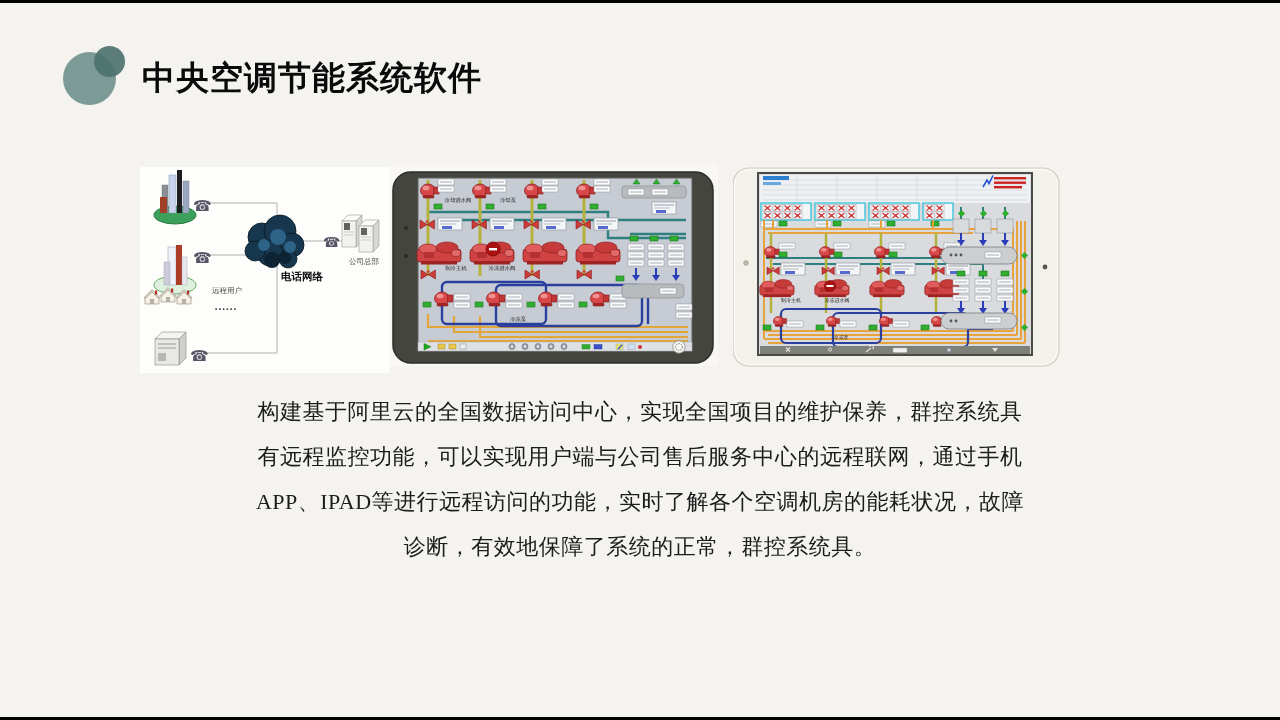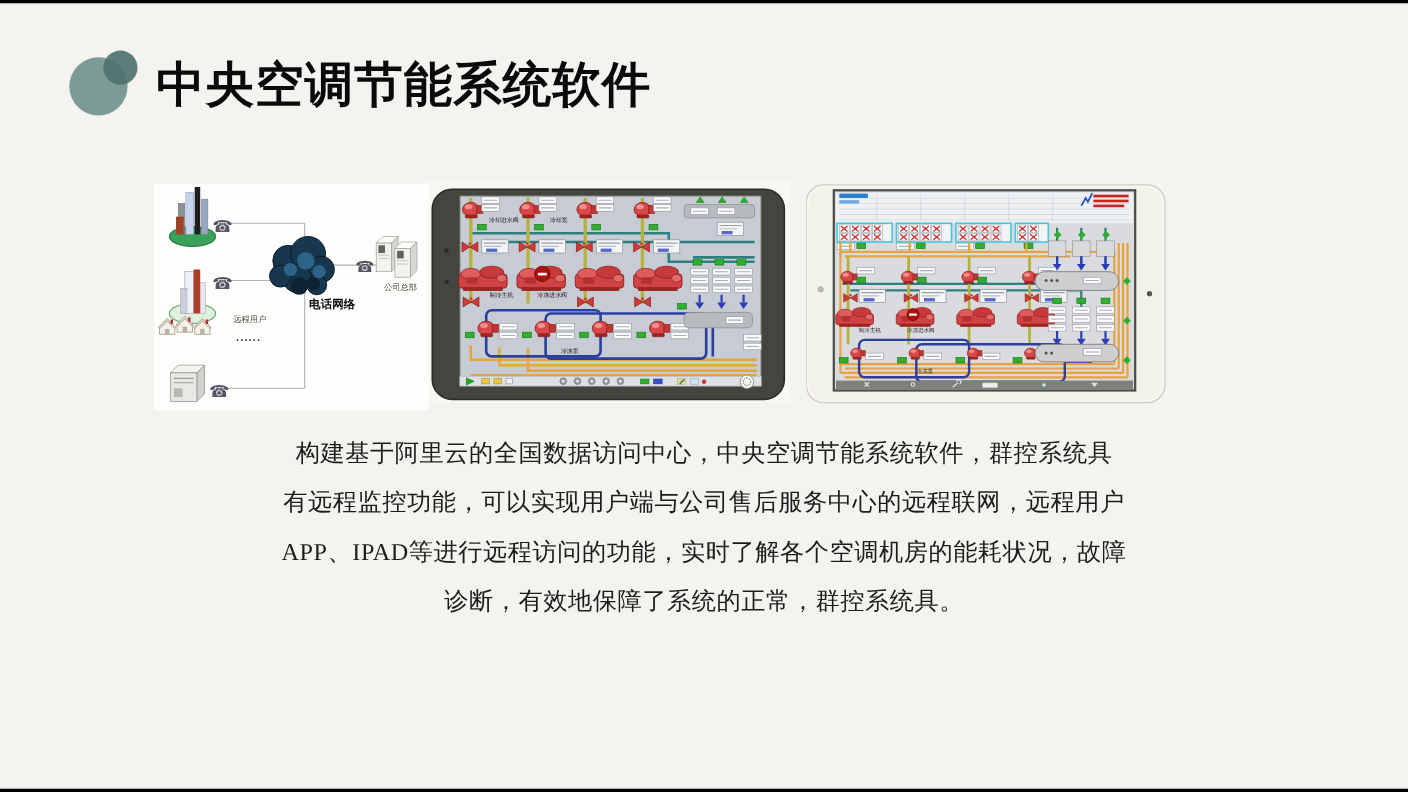--- a/index.html
+++ b/index.html
@@ -5,21 +5,21 @@
   html,body{margin:0;padding:0;background:#888;}
   .slide{position:relative;width:1280px;height:720px;background:#f4f3ef;overflow:hidden;
          font-family:"Liberation Sans","DejaVu Sans",sans-serif;}
   .edge-bar{position:absolute;left:0;width:1280px;height:3px;background:#000;}
   .edge-bar.top{top:0;} .edge-bar.bottom{bottom:0;}
 
   .deco-circle{position:absolute;border-radius:50%;}
   .deco-circle.large{left:63px;top:52px;width:53px;height:53px;background:#7c9b97;}
   .deco-circle.small{left:94px;top:46px;width:31px;height:31px;background:#4d726e;opacity:.92;}
 
-  .page-title{position:absolute;left:142px;top:60px;margin:0;font-size:44px;line-height:36px;
+  .page-title{position:absolute;left:142px;top:60px;margin:0;font-size:33px;line-height:36px;
               font-weight:900;color:#0a0a0a;letter-spacing:1px;
               font-family:"DejaVu Sans","Liberation Sans",sans-serif;}
 
   .img-panel{position:absolute;}
   #diagram-panel{left:140px;top:167px;width:250px;height:206px;background:#fdfdfb;}
   #phone-panel{left:390px;top:164px;width:328px;height:202px;background:#f8f7f3;}
   #tablet-panel{left:733px;top:163px;width:330px;height:210px;}
   .img-panel svg{display:block;width:100%;height:100%;}
 
   .body-text{position:absolute;left:110px;right:110px;top:389px;text-align:center;
@@ -503,18 +503,18 @@
           <path d="M133,189 l5,-4 m-1.5,-1 a2,2 0 1 1 3,2" stroke="#e2e3de" stroke-width="1.1" fill="none"></path>
           <rect x="160" y="185" width="14" height="4.5" rx="1" fill="#eceef0" stroke="#a8aaa4" stroke-width="0.4"></rect>
           <use href="#gear" transform="translate(216,187) scale(0.9)"></use>
           <path d="M259,185 h6 l-3,4 Z" fill="#e2e3de"></path>
         </g>
       </g>
     </svg>
   </div>
 
   <div class="body-text">
-    <div class="line">构建基于阿里云的全国数据访问中心，中央空调节能系统软件，群控系统具</div>
-    <div class="line">有远程监控功能，可以实现用户端与公司售后服务中心的远程联网，远程用户</div>
+    <div class="line">构建基于阿里云的全国数据访问中心，实现全国项目的维护保养，群控系统具</div>
+    <div class="line">有远程监控功能，可以实现用户端与公司售后服务中心的远程联网，通过手机</div>
     <div class="line">APP、IPAD等进行远程访问的功能，实时了解各个空调机房的能耗状况，故障</div>
     <div class="line">诊断，有效地保障了系统的正常，群控系统具。</div>
   </div>
 </div>
 
 </body></html>

